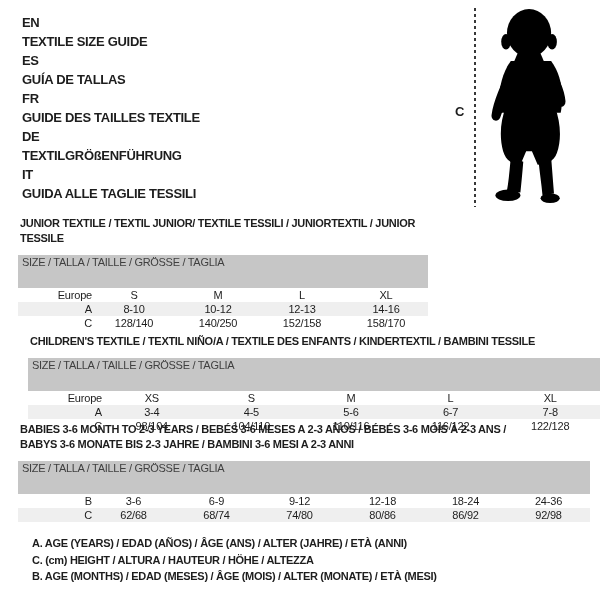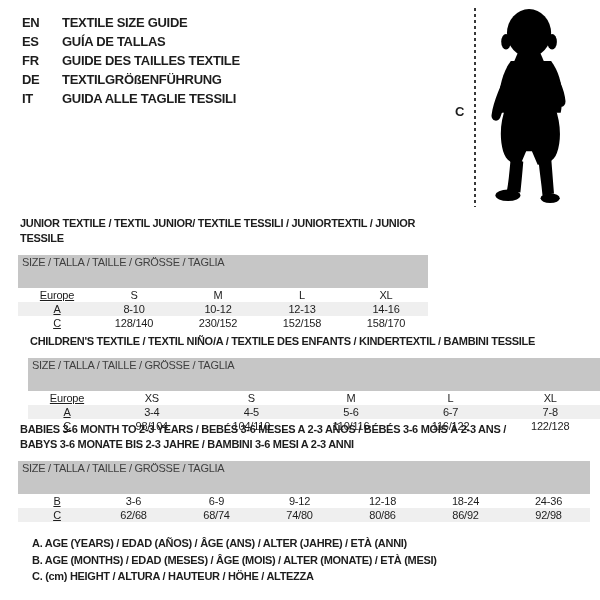--- a/index.html
+++ b/index.html
@@ -3,21 +3,21 @@
 <meta charset="utf-8">
 <style>
   html,body{margin:0;padding:0;background:#ffffff;}
   .page{
     position:relative;width:600px;height:600px;background:#ffffff;
     color:#1d1d1d;font-family:"Liberation Sans",sans-serif;overflow:hidden;
   }
 
   
   .lang-block{position:absolute;top:13px;left:22px;}
-  .lang-row{display:flex;line-height:19px;font-weight:bold;font-size:13px;letter-spacing:-0.3px;}
+  .lang-row{display:flex;line-height:19px;font-weight:bold;font-size:13px;letter-spacing:-0.3px;flex-direction:column;}
   .lang-code{width:40px;flex:none;}
 
   
   .figure{position:absolute;top:4px;left:450px;width:148px;height:212px;}
   .dash-line{
     position:absolute;left:24px;top:4px;width:2px;height:199px;
     background:repeating-linear-gradient(to bottom,#383838 0 3px,transparent 3px 6px);
   }
   .c-label{position:absolute;left:5px;top:100px;font-weight:bold;font-size:13px;}
   .baby-svg{position:absolute;left:32px;top:1px;}
@@ -29,21 +29,21 @@
   .sec2{top:334px;width:572px;margin-left:10px;}
   .sec3{top:422px;width:572px;}
   .sec3 .sec-title{max-width:505px;}
   .tbl{width:100%;}
   .tbl-bar{
     height:33px;background:#c6c6c6;color:#3f3f3f;
     font-size:11px;line-height:15px;padding-left:4px;letter-spacing:-0.3px;
   }
   .tbl-row{display:flex;height:14px;line-height:14px;font-size:11px;letter-spacing:-0.2px;}
   .tbl-row.shaded{background:#efefef;}
-  .tbl-label{width:70px;padding-left:4px;flex:none;text-align:center;text-decoration:underline;}
+  .tbl-label{width:70px;padding-left:4px;flex:none;text-align:right;}
   .tbl-cell{flex:1;text-align:center;}
 
   
   .legend{position:absolute;left:32px;top:535px;}
   .legend-line{font-weight:bold;font-size:11px;line-height:16.5px;letter-spacing:-0.3px;}
 </style>
 </head>
 <body>
 
 <div class="page">
@@ -106,21 +106,21 @@
         <div class="tbl-row shaded">
           <span class="tbl-label">A</span>
           <span class="tbl-cell">8-10</span>
           <span class="tbl-cell">10-12</span>
           <span class="tbl-cell">12-13</span>
           <span class="tbl-cell">14-16</span>
         </div>
         <div class="tbl-row">
           <span class="tbl-label">C</span>
           <span class="tbl-cell">128/140</span>
-          <span class="tbl-cell">230/152</span>
+          <span class="tbl-cell">140/250</span>
           <span class="tbl-cell">152/158</span>
           <span class="tbl-cell">158/170</span>
         </div>
       </div>
   </div>
 
   <div class="section sec2">
     <div class="sec-title">CHILDREN'S TEXTILE / TEXTIL NIÑO/A / TEXTILE DES ENFANTS / KINDERTEXTIL / BAMBINI TESSILE</div>
     <div class="tbl">
         <div class="tbl-bar">SIZE / TALLA / TAILLE / GRÖSSE / TAGLIA</div>
@@ -171,17 +171,17 @@
           <span class="tbl-cell">74/80</span>
           <span class="tbl-cell">80/86</span>
           <span class="tbl-cell">86/92</span>
           <span class="tbl-cell">92/98</span>
         </div>
       </div>
   </div>
 
   <div class="legend">
       <div class="legend-line">A. AGE (YEARS) / EDAD (AÑOS) / ÂGE (ANS) / ALTER (JAHRE) / ETÀ (ANNI)</div>
+      <div class="legend-line">C. (cm) HEIGHT / ALTURA / HAUTEUR / HÖHE / ALTEZZA</div>
       <div class="legend-line">B. AGE (MONTHS) / EDAD (MESES) / ÂGE (MOIS) / ALTER (MONATE) / ETÀ (MESI)</div>
-      <div class="legend-line">C. (cm) HEIGHT / ALTURA / HAUTEUR / HÖHE / ALTEZZA</div>
     </div>
 
 </div>
 
 </body></html>

